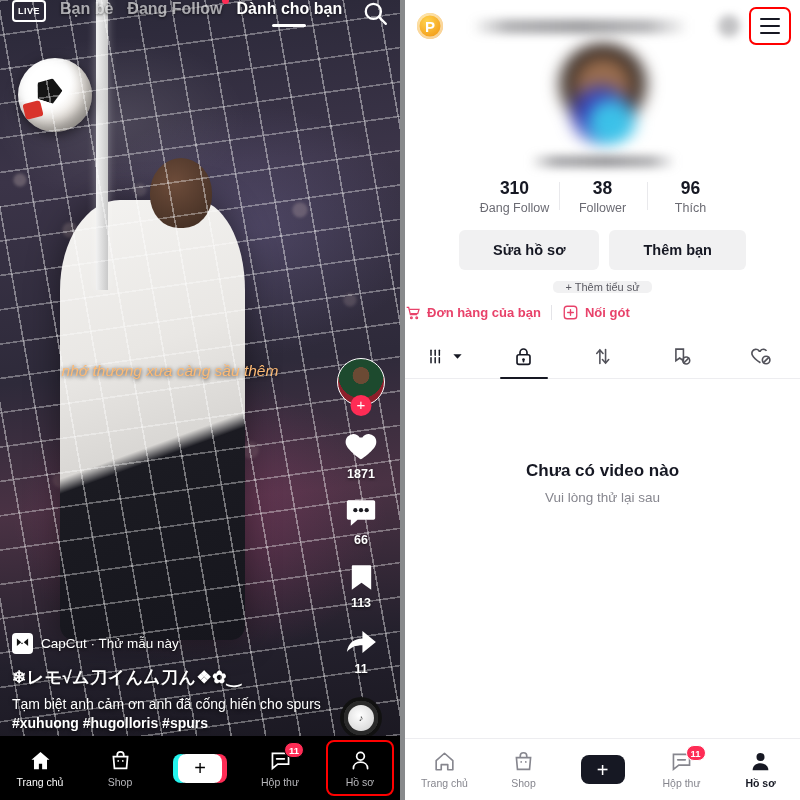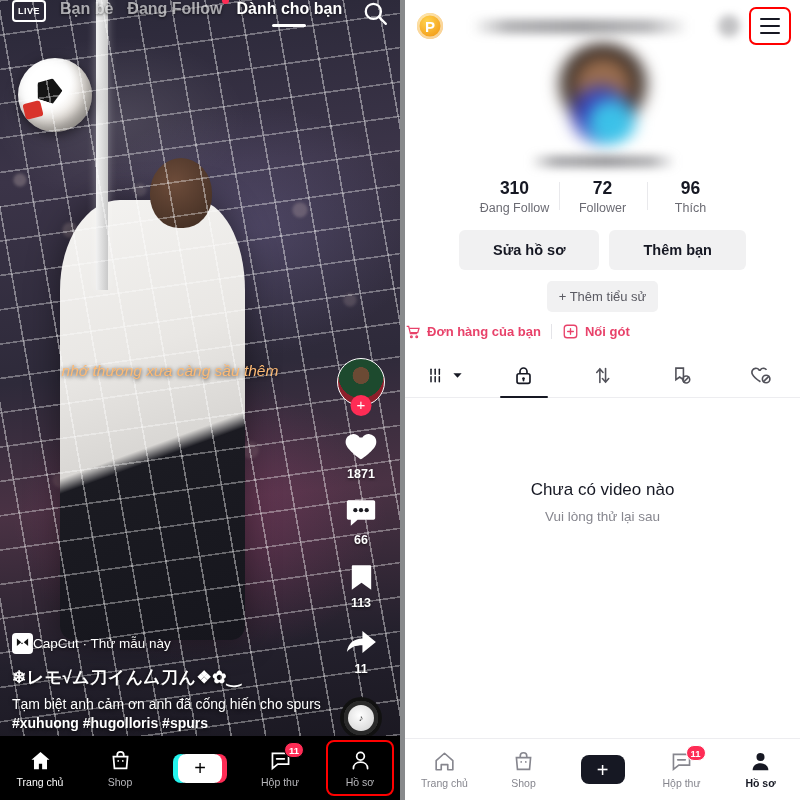--- a/index.html
+++ b/index.html
@@ -153,21 +153,21 @@
   .disc-inner {
     width: 26px; height: 26px; border-radius: 50%;
     background: radial-gradient(circle at 45% 40%, #fff, #ddd 70%, #bbb);
     font-size: 9px; display: flex; align-items: center; justify-content: center; color:#333;
   }
 
   
   #feed-caption {
     position: absolute; left: 12px; right: 66px; bottom: 68px; z-index: 6;
   }
-  .capcut-row { display: flex; align-items: center; margin-bottom: 12px; }
+  .capcut-row { display: flex; align-items: center; gap: 8px; margin-bottom: 12px; }
   .capcut-badge {
     width: 21px; height: 21px; border-radius: 4px; background: #fff;
     display: flex; align-items: center; justify-content: center;
   }
   .capcut-text {
     color: #fff; font-size: 13.5px; font-weight: 500;
     text-shadow: 0 1px 3px rgba(0,0,0,.8);
   }
   .caption-user {
     color: #fff; font-size: 17px; font-weight: bold; margin-bottom: 6px;
@@ -283,22 +283,22 @@
     display: flex; justify-content: center; gap: 10px; margin-top: 15px;
   }
   .pill-btn {
     min-width: 112px; height: 40px; border-radius: 6px; background: #f1f1f2;
     color: #161823; font-size: 14.5px; font-weight: bold;
     display: flex; align-items: center; justify-content: center; padding: 0 34px;
     border: none; font-family: "Liberation Sans", sans-serif;
   }
   #profile-bio { display: flex; justify-content: center; margin-top: 11px; }
   .bio-chip {
-    background: #f1f1f2; color: #5a5a62; font-size: 13px;
-    padding: 8px 12px; border-radius: 5px;
+    background: #f1f1f2; color: #5a5a62; font-size: 11px;
+    padding: 0 12px; border-radius: 5px;
   }
   #profile-links {
     display: flex; justify-content: flex-start; align-items: center; gap: 10px; margin-top: 11px;
   }
   .plink {
     display: flex; align-items: center; gap: 6px;
     color: #e8426a; font-size: 13px; font-weight: bold;
   }
   .plink-divider { width: 1px; height: 15px; background: #e4e4e8; }
 
@@ -312,21 +312,21 @@
     gap: 6px; position: relative;
   }
   .ptab .ptab-underline {
     position: absolute; bottom: -1px; left: 50%; transform: translateX(-50%);
     width: 48px; height: 2.5px; background: #161823; border-radius: 2px;
   }
 
   #profile-empty {
     padding-top: 82px; text-align: center;
   }
-  .empty-title { font-size: 17px; font-weight: normal; color: #161823; }
+  .empty-title { font-size: 17px; font-weight: bold; color: #161823; }
   .empty-sub { font-size: 13.5px; color: #86868e; margin-top: 9px; }
 
   #profile-bottomnav {
     position: absolute; left: 0; right: 0; bottom: 0; height: 62px;
     background: #fff; border-top: 1px solid #ededf0; display: flex; align-items: center;
   }
   #profile-bottomnav .bn-label { color: #86868e; }
   #profile-bottomnav .bn-item.active .bn-label { color: #161823; font-weight: bold; }
   .bn-create-dark {
     width: 44px; height: 29px; border-radius: 8px; background: #161823; position: relative;
@@ -504,21 +504,21 @@
       <div class="avatar-blur"></div>
       <div class="name-blur"></div>
     </div>
 
     <div id="profile-stats">
       <div class="stat">
         <div class="stat-num">310</div>
         <div class="stat-label">Đang Follow</div>
       </div>
       <div class="stat">
-        <div class="stat-num">72</div>
+        <div class="stat-num">38</div>
         <div class="stat-label">Follower</div>
       </div>
       <div class="stat">
         <div class="stat-num">96</div>
         <div class="stat-label">Thích</div>
       </div>
     </div>
 
     <div id="profile-actions">
       <button class="pill-btn">Sửa hồ sơ</button>

